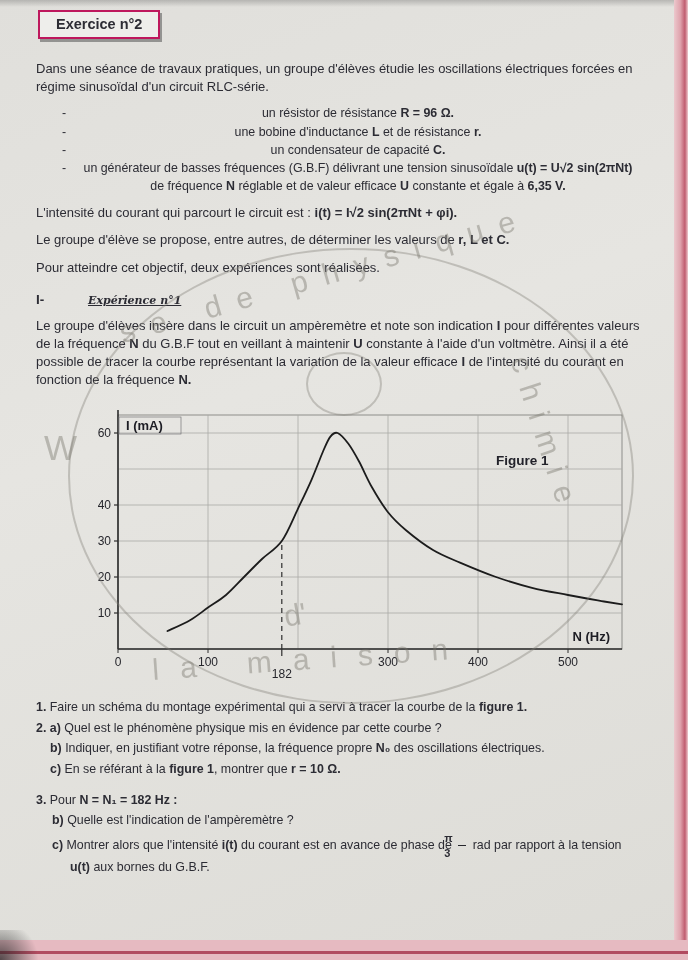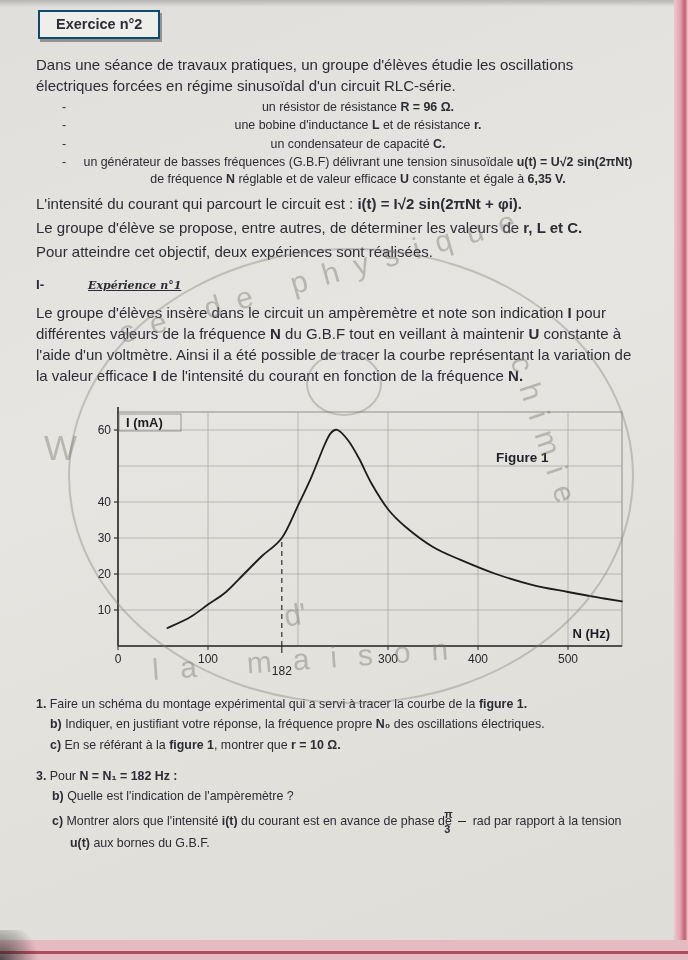--- a/index.html
+++ b/index.html
@@ -12,25 +12,25 @@
     background:linear-gradient(rgba(70,70,70,.28),transparent);z-index:8;}
   .edge-right{position:absolute;top:0;right:0;width:14px;height:100%;z-index:9;
     background:linear-gradient(to right,#ecc8cd 0%,#dfa3ad 45%,#c05c6f 78%,#eec9ce 100%);}
   .edge-bottom{position:absolute;bottom:0;left:0;width:100%;height:20px;background:#e6bac1;z-index:9;}
   .edge-bottom::after{content:"";position:absolute;bottom:6px;left:0;width:100%;height:3px;background:#b14b60;}
   .corner-shadow{position:absolute;bottom:0;left:0;width:46px;height:30px;z-index:10;
     background:radial-gradient(circle at 0% 100%,rgba(35,35,35,.75),rgba(35,35,35,0) 70%);}
 
   .content{position:absolute;left:36px;top:6px;width:604px;z-index:2;}
 
-  .title-box{display:inline-block;border:2px solid #0c4a6e;padding:4px 16px 5px;
+  .title-box{display:inline-block;border:2px solid #be185d;padding:4px 16px 5px;
     font-weight:bold;font-size:14.5px;background:rgba(250,250,248,.55);
     box-shadow:2px 3px 0 rgba(70,70,70,.5);margin:4px 0 12px 2px;}
 
-  p.tline{font-size:15px;line-height:1.4;margin:3px 0;}
+  p.tline{font-size:13px;line-height:1.4;margin:9px 0;}
   .bullets{margin:2px 0 4px 26px;}
   .bullet{display:flex;font-size:12.4px;line-height:1.4;margin:1px 0;}
   .bullet .dash{width:14px;flex:0 0 14px;}
   .bullet .btxt{flex:1;text-align:center;}
   .after-block{margin-top:9px;}
 
   .exp-heading{margin:13px 0 9px;}
   .exp-prefix{font-weight:bold;font-size:13.5px;}
   .exp-title{font-family:"DejaVu Serif",serif;font-style:italic;font-weight:bold;
     font-size:11px;text-decoration:underline;margin-left:40px;}
@@ -146,20 +146,21 @@
           <path d="M111.5 232.0C115.3 230.2,127.3 225.1,134.0 221.2C140.8 217.3,146.0 212.8,152.0 208.6C158.0 204.4,164.0 201.1,170.0 196.0C176.0 190.9,182.0 184.0,188.0 178.0C194.0 172.0,199.7 166.0,206.0 160.0C212.3 154.0,219.8 150.4,225.8 142.0C231.8 133.6,237.1 119.8,242.0 109.6C246.9 99.4,251.3 90.4,255.5 80.8C259.7 71.2,264.1 59.2,267.2 52.0C270.3 44.8,272.0 40.6,274.4 37.6C276.8 34.6,278.6 32.8,281.6 34.0C284.6 35.2,288.8 40.0,292.4 44.8C296.0 49.6,299.3 55.6,303.2 62.8C307.1 70.0,311.0 79.6,315.8 88.0C320.6 96.4,326.3 106.0,332.0 113.2C337.7 120.4,342.5 124.9,350.0 131.2C357.5 137.5,368.0 145.6,377.0 151.0C386.0 156.4,393.5 159.1,404.0 163.6C414.5 168.1,428.0 173.8,440.0 178.0C452.0 182.2,464.0 185.8,476.0 188.8C488.0 191.8,500.0 193.7,512.0 196.0C524.0 198.3,539.0 200.9,548.0 202.5C557.0 204.0,563.0 204.9,566.0 205.4" fill="none" stroke="#1c1c1c" stroke-width="1.8" stroke-linejoin="round" stroke-linecap="round"></path>
           <rect x="63" y="18" width="62" height="17" fill="none" stroke="#77777a" stroke-width="0.7"></rect>
           <text x="70" y="30.5" font-size="13" font-weight="bold" fill="#1d1d24">I (mA)</text>
           <text x="554" y="242" text-anchor="end" font-size="13" font-weight="bold" fill="#1d1d24">N (Hz)</text>
           <text x="440" y="66.4" font-size="13.5" font-weight="bold" fill="#22222a">Figure 1</text>
         </svg>
     </div>
 
     <div class="questions">
       <div class="qline"><span class="bseg">1. </span><span>Faire un schéma du montage expérimental qui a servi à tracer la courbe de la </span><span class="bseg">figure 1.</span></div>
+      <div class="qline"><span class="bseg">2. a) </span><span>Quel est le phénomène physique mis en évidence par cette courbe ?</span></div>
       <div class="qline indent-1"><span class="bseg">b) </span><span>Indiquer, en justifiant votre réponse, la fréquence propre </span><span class="bseg">N₀</span><span> des oscillations électriques.</span></div>
       <div class="qline indent-1"><span class="bseg">c) </span><span>En se référant à la </span><span class="bseg">figure 1</span><span>, montrer que </span><span class="bseg">r = 10 Ω.</span></div>
 
       <div class="q3-block">
         <div class="qline"><span class="bseg">3. </span><span>Pour </span><span class="bseg">N = N₁ = 182 Hz :</span></div>
         <div class="qline indent-2"><span class="bseg">b) </span><span>Quelle est l'indication de l'ampèremètre ?</span></div>
         <div class="qline q3c">
           <span><span class="bseg">c) </span><span>Montrer alors que l'intensité </span><span class="bseg">i(t)</span><span> du courant est en avance de phase de </span></span><span class="frac">
               <span class="num">π</span>
               <span class="den">3</span>

